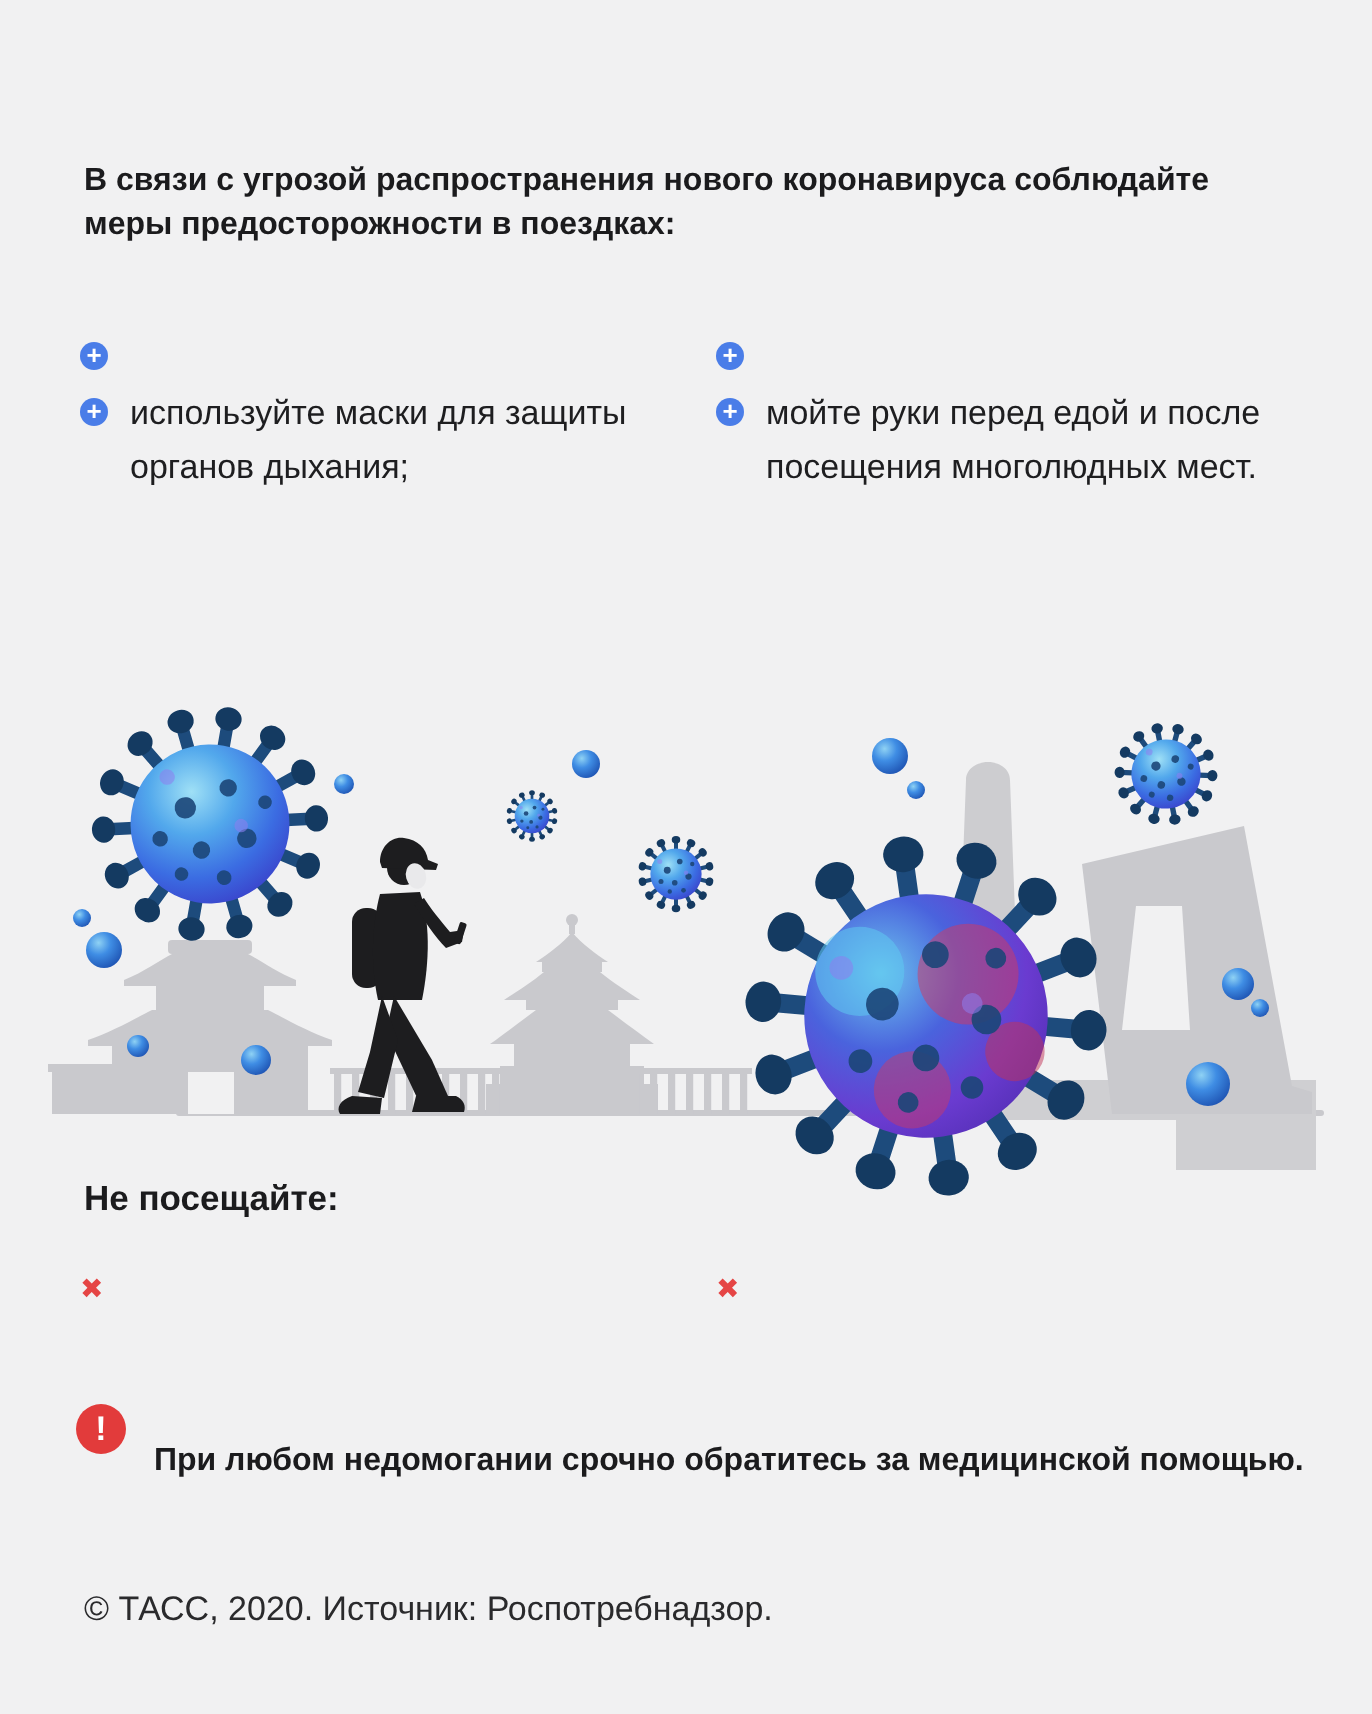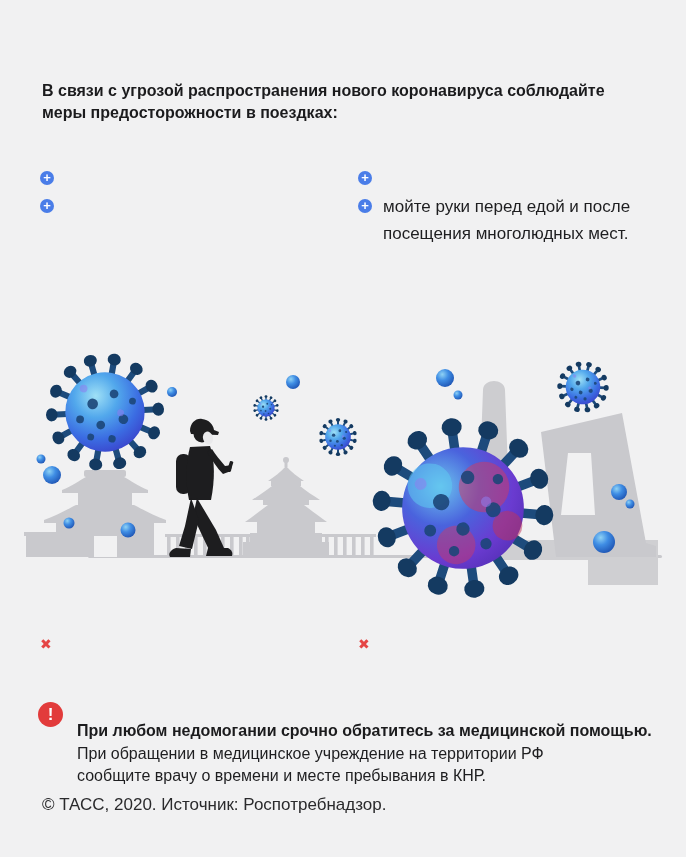--- a/index.html
+++ b/index.html
@@ -53,20 +53,21 @@
 
 
   <div class="intro">В связи с угрозой распространения нового коронавируса соблюдайте<br>меры предосторожности в поездках:</div>
 
   <div class="col left">
     <div class="bullet">
       <span class="plus">+</span>
     </div>
     <div class="bullet">
       <span class="plus">+</span>
+      <div class="btext">используйте маски для защиты<br>органов дыхания;</div>
     </div>
   </div>
 
   <div class="col right">
     <div class="bullet">
       <span class="plus">+</span>
     </div>
     <div class="bullet">
       <span class="plus">+</span>
       <div class="btext">мойте руки перед едой и после<br>посещения многолюдных мест.</div>
@@ -229,35 +230,35 @@
       <circle cx="604" cy="212" r="11"></circle>
     </g>
 
     <use href="#vb" x="43" y="20" width="124" height="124" transform="rotate(10 105 82)"></use>
     <use href="#vb" x="252.5" y="64.5" width="27" height="27"></use>
     <use href="#vb" x="318" y="87" width="40" height="40"></use>
     <use href="#vb" x="556" y="30" width="54" height="54" transform="rotate(15 583 57)"></use>
     <use href="#vr" x="368" y="83" width="190" height="190" transform="rotate(-8 463 178)"></use>
   </svg>
 
+  <div class="avoid-heading">Не посещайте:</div>
 
   <div class="avoid-col left">
     <div class="bullet">
       <span class="xicon">✖</span>
     </div>
   </div>
   <div class="avoid-col right">
     <div class="bullet">
       <span class="xicon">✖</span>
     </div>
   </div>
 
   <div class="warning">
     <span class="warn-icon">!</span>
     <div class="warn-text">
       <div class="warn-bold">При любом недомогании срочно обратитесь за медицинской помощью.</div>
-      <div>При обращении в медицинское учреждение на территории РФ<br>сообщите врачу о времени и месте пребывания в КНР.</div>
     </div>
   </div>
 
   <div class="footer">© ТАСС, 2020. Источник: Роспотребнадзор.</div>
 
 </div>
 
 </body></html>

